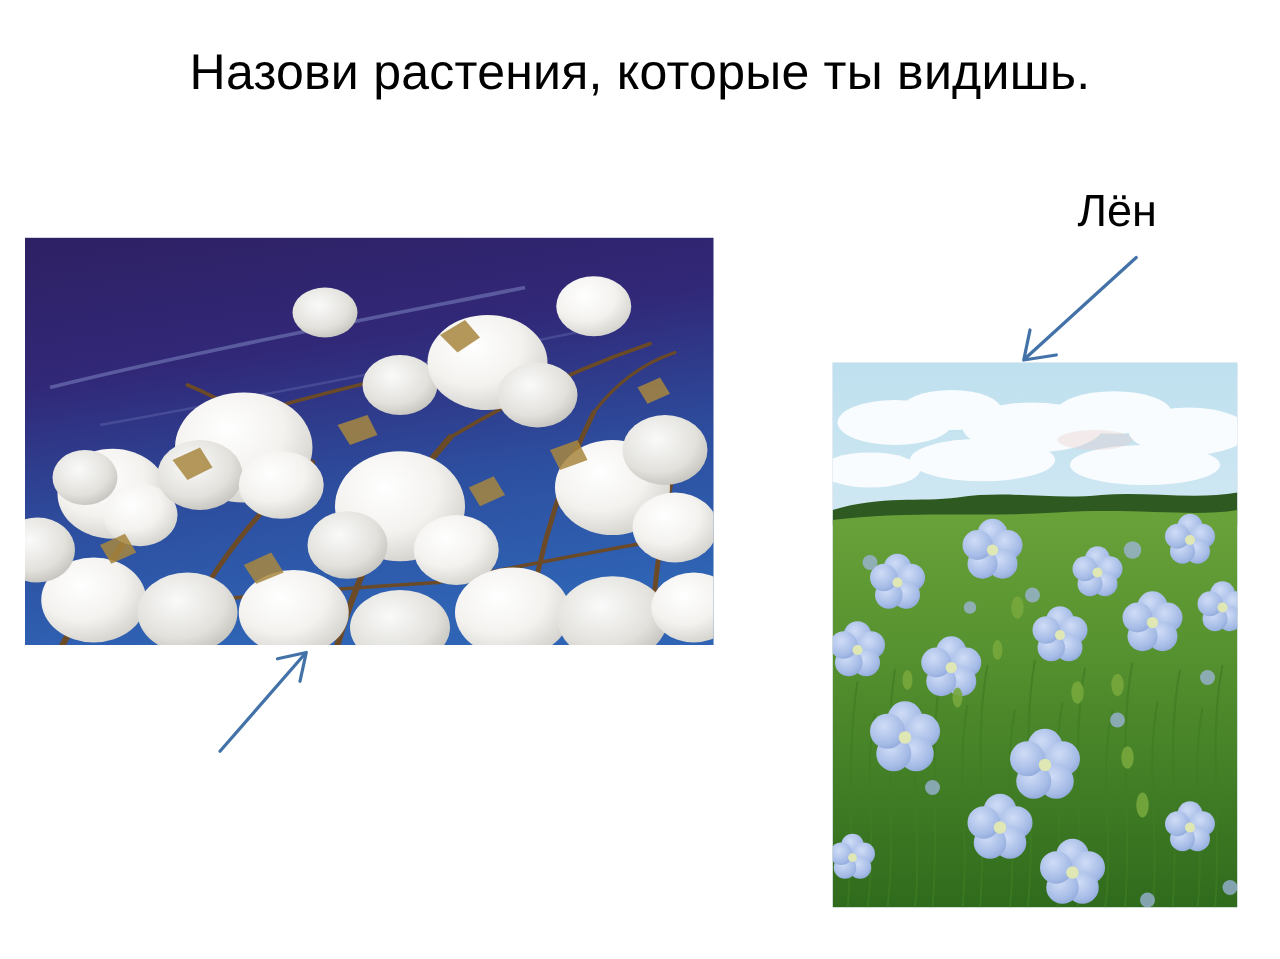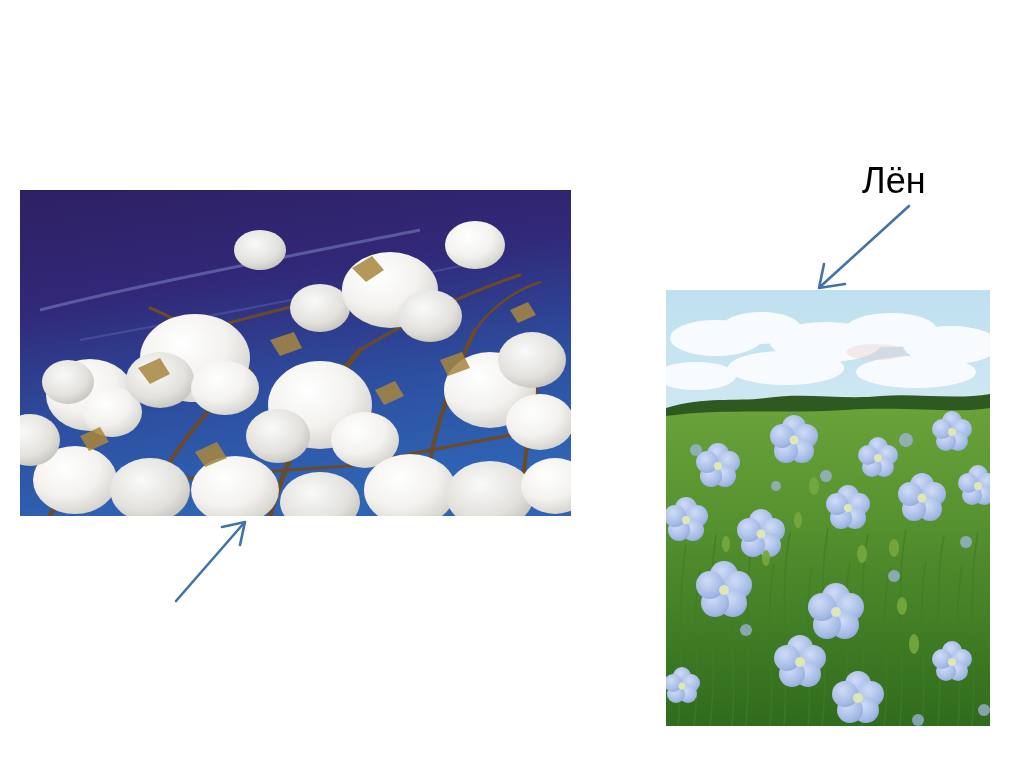--- a/index.html
+++ b/index.html
@@ -38,21 +38,20 @@
   .plant-label {
     position: absolute;
     font-size: 36px;
     color: #000000;
     font-weight: 400;
     white-space: nowrap;
   }
   #label-flax {
     left: 862px;
     top: 148px;
-    margin-top: 12px;
   }
   #label-cotton {
     left: 50px;
     top: 614px;
   }
 
   
   .photo {
     position: absolute;
     overflow: hidden;
@@ -93,20 +92,21 @@
     top: 198px;
     width: 115px;
     height: 100px;
   }
 </style>
 </head>
 <body>
 
 <div id="slide">
 
+  <div id="title">Назови растения, которые ты видишь.</div>
 
   <div class="photo" id="photo-cotton">
     <svg class="photo-canvas" viewBox="0 0 551 326" preserveAspectRatio="none">
       <defs>
         <linearGradient id="cottonSky" x1="0" y1="0" x2="0.25" y2="1">
           <stop offset="0%" stop-color="#2e2063"></stop>
           <stop offset="35%" stop-color="#312878"></stop>
           <stop offset="70%" stop-color="#2d4fa0"></stop>
           <stop offset="100%" stop-color="#2f63b4"></stop>
         </linearGradient>

